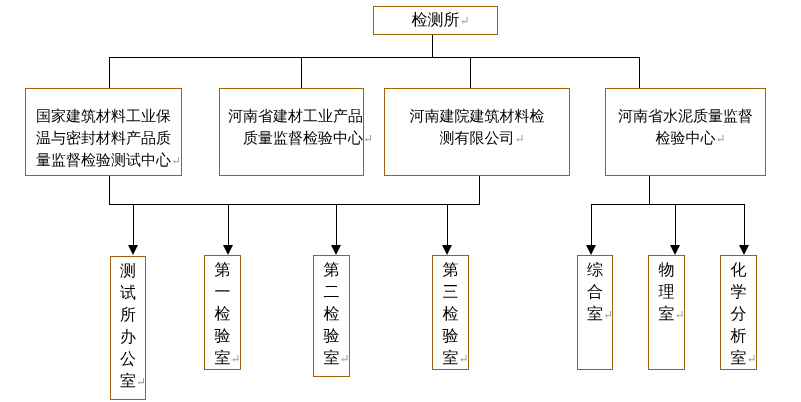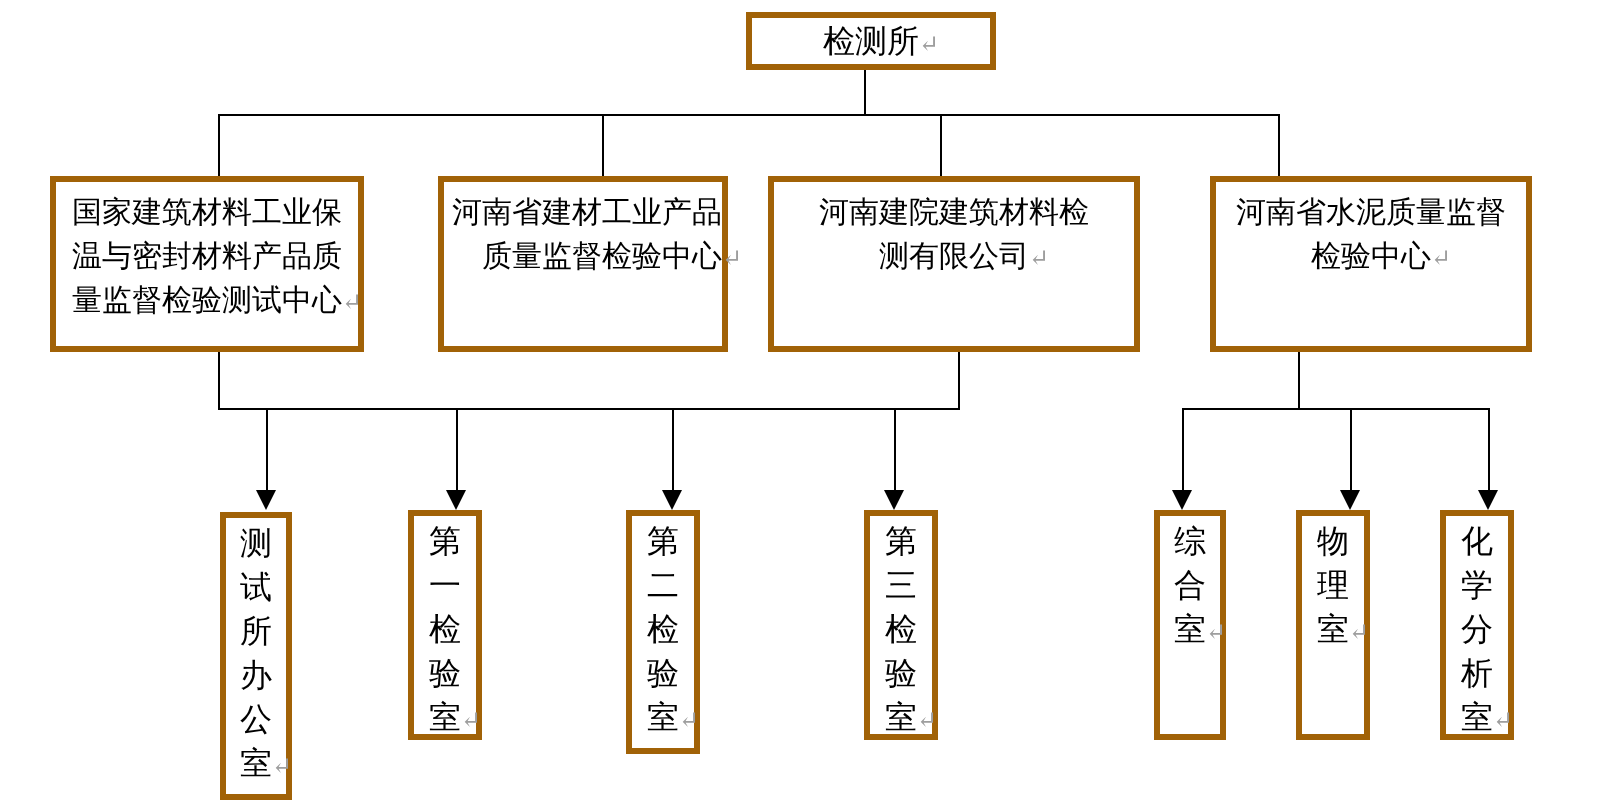--- a/index.html
+++ b/index.html
@@ -2,25 +2,25 @@
 <html><head>
 <meta charset="utf-8">
 <style>
   html,body{margin:0;padding:0;background:#ffffff;}
   .canvas{
     position:relative;width:801px;height:402px;background:#ffffff;
     font-family:"Liberation Serif","DejaVu Serif",serif;color:#000;
     overflow:hidden;
   }
   .box{
-    position:absolute;border:3px solid #a16207;background:#fff;box-sizing:border-box;
+    position:absolute;border:1px solid #a16207;background:#fff;box-sizing:border-box;
     text-align:center;white-space:pre-line;
   }
   .root-box{font-size:16px;line-height:26px;}
-  .l2-box{font-size:15px;line-height:22px;padding-top:5px;}
+  .l2-box{font-size:15px;line-height:22px;padding-top:16px;}
   .l3-box{font-size:16px;line-height:22px;padding-top:3px;}
   .ret{
     display:inline-block;width:0;overflow:visible;white-space:nowrap;
     color:#9e9e9e;font-size:12px;vertical-align:baseline;
   }
   .hline,.vline{position:absolute;background:#000;}
   .hline{height:1px;}
   .vline{width:1px;}
   .arrow-head{
     position:absolute;width:0;height:0;

